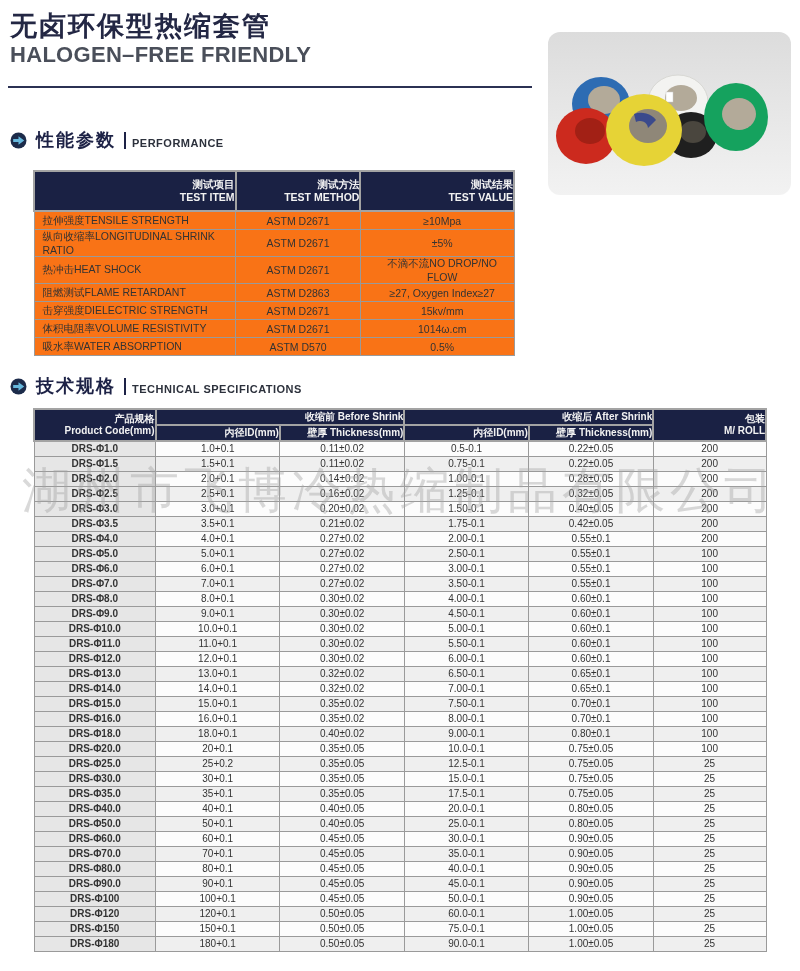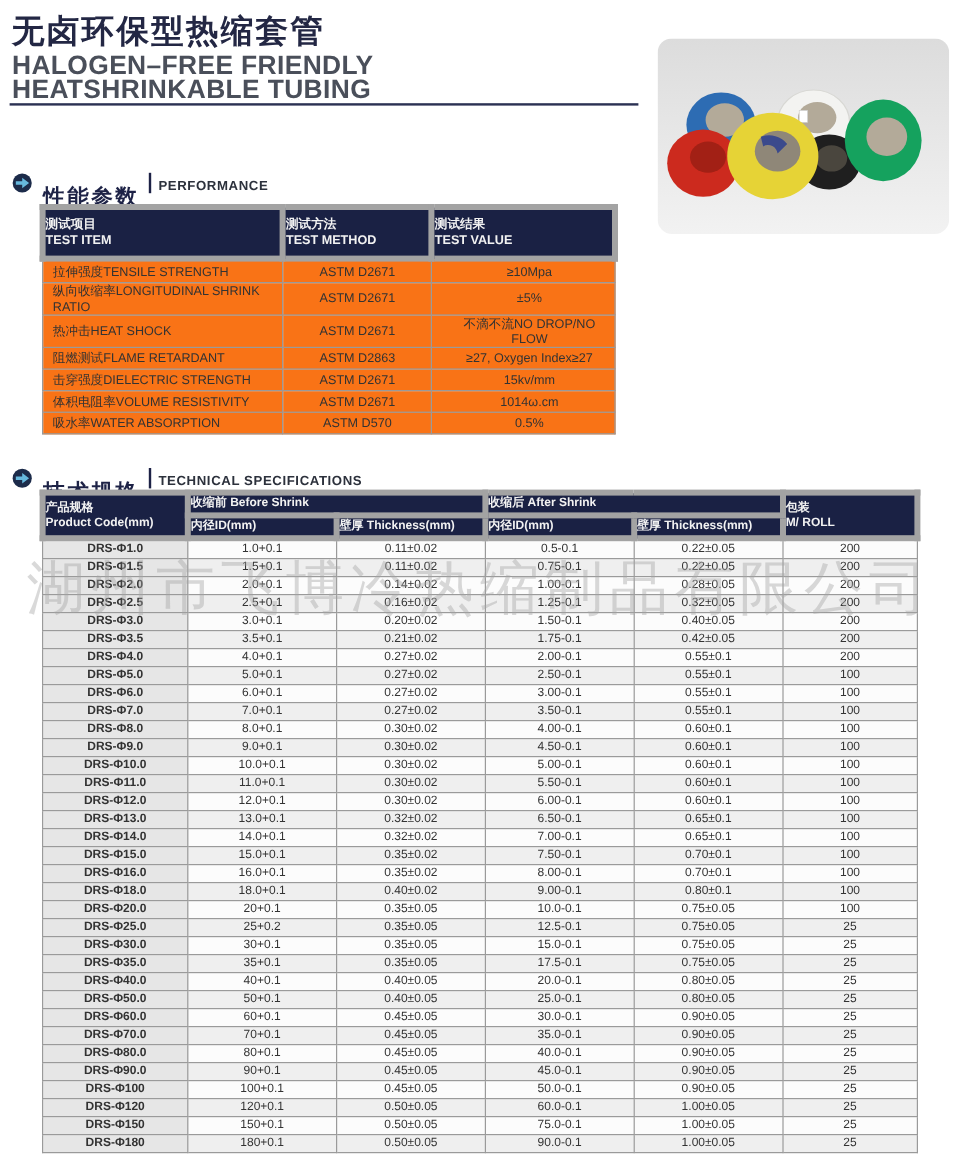--- a/index.html
+++ b/index.html
@@ -22,29 +22,29 @@
   .title-rule {
     position:absolute; left:8px; top:86px; width:524px; height:2px;
     background:#2b3153;
   }
   .product-photo { position:absolute; left:548px; top:32px; width:243px; height:163px; }
 
   .section-head { position:absolute; left:10px; display:flex; align-items:center; }
   #perf-head { top:128px; }
   #spec-head { top:374px; }
   .section-icon { width:17px; height:17px; margin-right:9px; }
-  .section-cn { font-size:18px; font-weight:bold; color:#1d2246; letter-spacing:2px;margin-top:24px; }
+  .section-cn { font-size:18px; font-weight:bold; color:#1d2246; letter-spacing:2px; }
   .section-divider { width:2px; height:17px; background:#1d2246; margin:0 6px 0 8px; }
   .section-en { font-size:11px; font-weight:bold; color:#2c313c; letter-spacing:0.5px; margin-top:5px; }
 
   table { border-collapse:collapse; }
   thead th {
     background:#1a2144; color:#f2f2f2;
-    border:5px solid #a3a3a3; font-weight:bold;
-    padding:2px 0; text-align:left;
+    border:2px solid #a3a3a3; font-weight:bold;
+    padding:2px 0; text-align:right;
   }
   tbody td {
     border:1px solid #9a9a9a; color:#333;
     text-align:center; padding:0;
   }
 
   
   .perf-table { position:absolute; left:33px; top:170px; width:482px; border:1px solid #30355a; }
   .perf-table thead th { font-size:10.5px; line-height:13px; height:34px; }
   .perf-table tbody td { font-size:10.5px; height:17px; background:#f97316; }
@@ -66,21 +66,20 @@
     color:rgba(165,165,165,0.42); letter-spacing:5px; white-space:nowrap;
     pointer-events:none; z-index:5;
   }
 </style>
 </head>
 <body>
 
 <div class="page-title">无卤环保型热缩套管</div>
 <div class="subtitle">
   <div>HALOGEN–FREE FRIENDLY</div>
-  <div>HEATSHRINKABLE TUBING</div>
 </div>
 <div class="title-rule"></div>
 
 <svg class="product-photo" viewBox="0 0 243 163" aria-hidden="true">
   <defs>
     <linearGradient id="bgGrad" x1="0" y1="0" x2="0" y2="1">
       <stop offset="0" stop-color="#dcdcdc"></stop>
         <stop offset="1" stop-color="#f2f2f2"></stop>
     </linearGradient>
   </defs>

